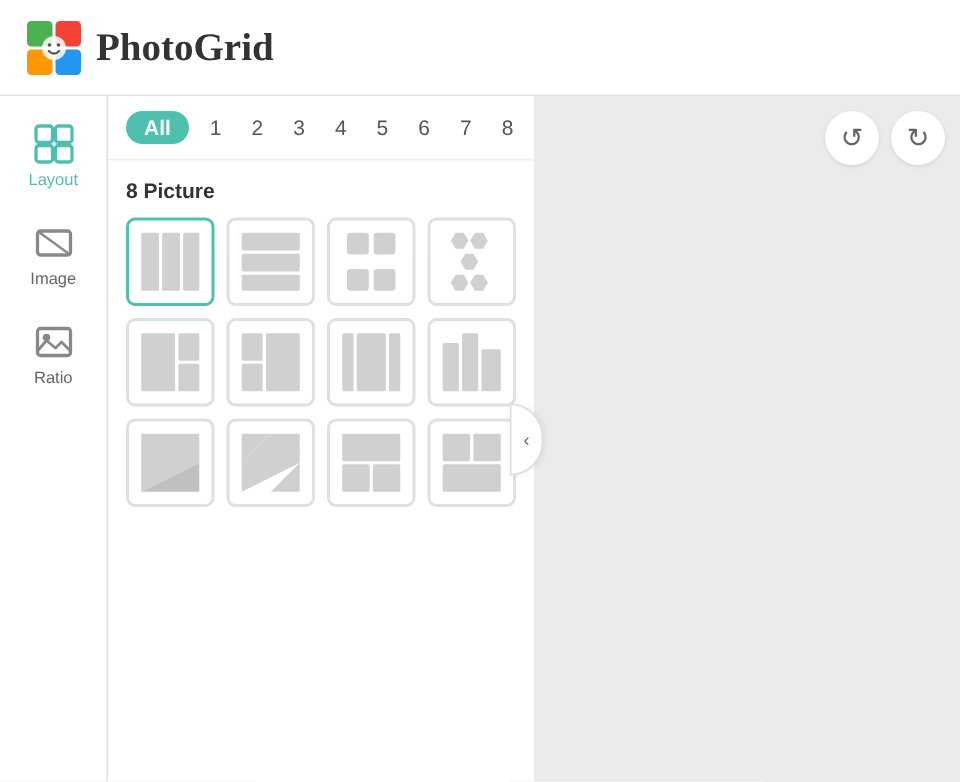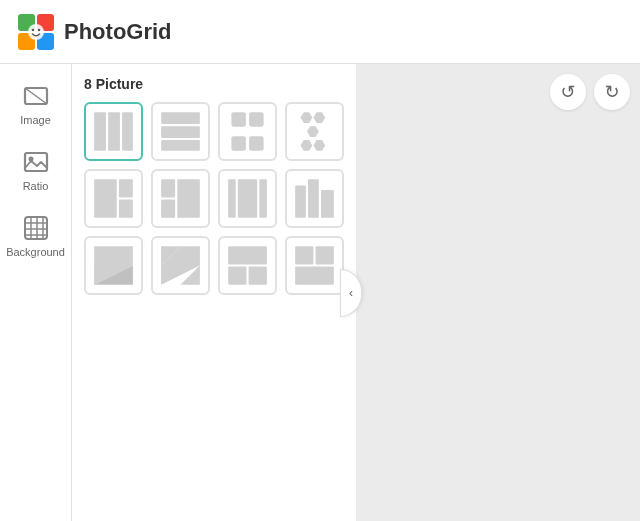--- a/index.html
+++ b/index.html
@@ -13,23 +13,24 @@
       align-items: center;
       gap: 8px;
       border-bottom: 1px solid #e0e0e0;
       height: 64px;
     }
     .logo-icon {
       width: 40px;
       height: 40px;
     }
     .app-title {
-      font-size: 22px;
+      font-size: 26px;
       font-weight: 600;
       color: #333;
+      font-family: Liberation Serif, serif;
     }
 
     
     .main {
       display: flex;
       flex: 1;
       overflow: hidden;
     }
 
     
@@ -212,20 +213,31 @@
     <circle cx="23" cy="18" r="1.2" fill="#555"></circle>
     <path d="M16.5 22 Q20 25.5 23.5 22" stroke="#555" stroke-width="1.3" fill="none" stroke-linecap="round"></path>
   </svg>
   <span class="app-title">PhotoGrid</span>
 </div>
 
 <div class="main">
 
   <div class="sidebar">
 
+    <div class="sidebar-item active">
+      <div class="icon-wrap">
+        <svg width="28" height="28" viewBox="0 0 28 28">
+          <rect x="2" y="2" width="11" height="11" rx="2" fill="none" stroke="#4dc0b0" stroke-width="2.2"></rect>
+          <rect x="15" y="2" width="11" height="11" rx="2" fill="none" stroke="#4dc0b0" stroke-width="2.2"></rect>
+          <rect x="2" y="15" width="11" height="11" rx="2" fill="none" stroke="#4dc0b0" stroke-width="2.2"></rect>
+          <rect x="15" y="15" width="11" height="11" rx="2" fill="none" stroke="#4dc0b0" stroke-width="2.2"></rect>
+        </svg>
+      </div>
+      <span class="label">Layout</span>
+    </div>
 
     <div class="sidebar-item">
       <div class="icon-wrap">
         <svg width="28" height="28" viewBox="0 0 28 28">
           <rect x="3" y="6" width="22" height="16" rx="2" fill="none" stroke="#888" stroke-width="2.2"></rect>
           <line x1="3" y1="6" x2="25" y2="22" stroke="#888" stroke-width="1.5"></line>
         </svg>
       </div>
       <span class="label">Image</span>
     </div>
@@ -234,39 +246,37 @@
       <div class="icon-wrap">
         <svg width="28" height="28" viewBox="0 0 28 28">
           <rect x="3" y="5" width="22" height="18" rx="2" fill="none" stroke="#888" stroke-width="2.2"></rect>
           <circle cx="9" cy="11" r="2.5" fill="#888"></circle>
           <path d="M3 20 L9 13 L15 18 L19 14 L25 20" fill="none" stroke="#888" stroke-width="1.8" stroke-linejoin="round"></path>
         </svg>
       </div>
       <span class="label">Ratio</span>
     </div>
 
-    <div class="sidebar-item">
-      <div class="icon-wrap">
-        <svg width="28" height="28" viewBox="0 0 28 28">
-          <rect x="3" y="3" width="22" height="22" rx="3" fill="none" stroke="#888" stroke-width="2"></rect>
-          <line x1="3" y1="9" x2="25" y2="9" stroke="#888" stroke-width="1.5"></line>
-          <line x1="3" y1="15" x2="25" y2="15" stroke="#888" stroke-width="1.5"></line>
-          <line x1="3" y1="21" x2="25" y2="21" stroke="#888" stroke-width="1.5"></line>
-          <line x1="9" y1="3" x2="9" y2="25" stroke="#888" stroke-width="1.5"></line>
-          <line x1="15" y1="3" x2="15" y2="25" stroke="#888" stroke-width="1.5"></line>
-          <line x1="21" y1="3" x2="21" y2="25" stroke="#888" stroke-width="1.5"></line>
-        </svg>
-      </div>
-      <span class="label">Background</span>
-    </div>
 
   </div>
 
   <div class="content-panel">
 
+    <div class="tab-bar">
+      <div class="tab-pill">All</div>
+      <span class="tab-num">1</span>
+      <span class="tab-num">2</span>
+      <span class="tab-num">3</span>
+      <span class="tab-num">4</span>
+      <span class="tab-num">5</span>
+      <span class="tab-num">6</span>
+      <span class="tab-num">7</span>
+      <span class="tab-num">8</span>
+
+    </div>
 
     <div class="grid-section">
       <div class="section-title">8 Picture</div>
       <div class="layout-grid">
 
         <div class="layout-thumb selected">
           <svg class="thumb-svg" viewBox="0 0 80 80">
             <rect x="4" y="4" width="22" height="72" rx="2" fill="#d0d0d0"></rect>
             <rect x="30" y="4" width="22" height="72" rx="2" fill="#d0d0d0"></rect>
             <rect x="56" y="4" width="20" height="72" rx="2" fill="#d0d0d0"></rect>

